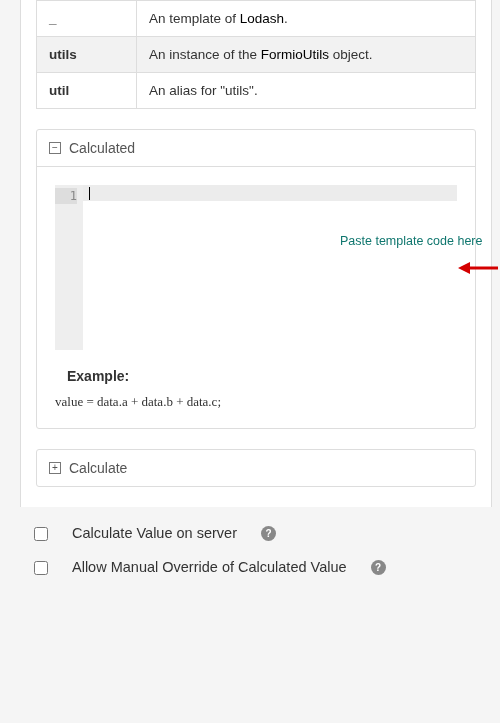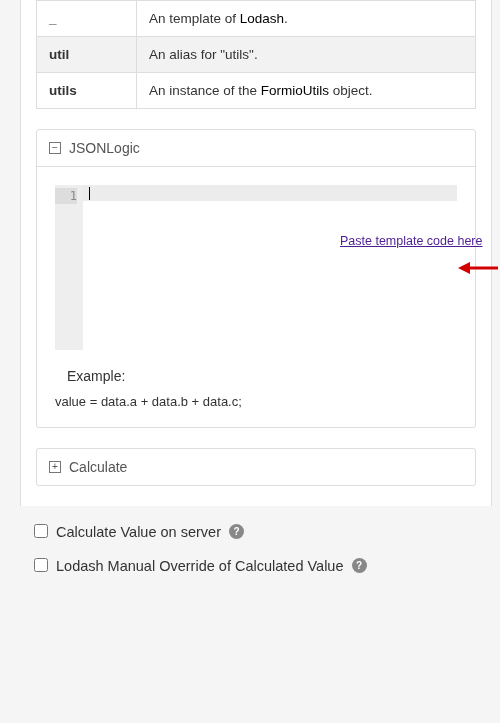--- a/index.html
+++ b/index.html
@@ -83,31 +83,31 @@
     }
     .cursor {
       display: inline-block;
       width: 1px;
       height: 13px;
       background: #000;
       vertical-align: middle;
       margin-left: 2px;
     }
     .hint { margin-top: 22px; font-size: 14px; color: #333; }
-    .example-label { font-weight: 400; margin-top: 18px; padding-left: 12px; }
+    .example-label { font-weight: 700; margin-top: 18px; padding-left: 12px; }
     .example-code {
-      font-family: Liberation Sans, sans-serif;
+      font-family: Liberation Serif, serif;
       font-size: 13px;
       margin-top: 10px;
       color: #333;
     }
     .checkbox-row {
       display: flex;
-      align-items: flex-start;
-      gap: 8px;
+      align-items: flex-end;
+      gap: 24px;
       margin: 18px 0 0 34px;
       font-size: 14.5px;
       color: #333;
     }
     .checkbox-row input { width: 14px; height: 14px; }
     .qmark {
       display: inline-flex;
       width: 15px; height: 15px;
       border-radius: 50%;
       background: #888;
@@ -123,60 +123,59 @@
       border: 1px solid #777;
       align-items: center;
       justify-content: center;
       font-size: 10px;
       line-height: 1;
       color: #555;
     }
     .annotation {
       position: absolute;
       font-size: 12.5px;
-      color: #4c1d95;
+      color: #0f766e;
       white-space: nowrap;
-      text-decoration: underline;
     }
     .arrow {
       position: absolute;
     }
   </style>
 </head>
 <body>
 
 <div class="outer">
 
   <table class="vars">
     <tbody>
         <tr>
       <td>_</td>
       <td>
         <span>An template of </span><a class="link" href="#">Lodash</a><span>.</span>
       </td>
     </tr>
     <tr>
+      <td>utils</td>
+      <td>
+        <span>An instance of the </span><a class="link" href="#">FormioUtils</a><span> object.</span>
+      </td>
+    </tr>
+    <tr>
       <td>util</td>
       <td>
         <span>An alias for "utils".</span>
       </td>
     </tr>
-    <tr>
-      <td>utils</td>
-      <td>
-        <span>An instance of the </span><a class="link" href="#">FormioUtils</a><span> object.</span>
-      </td>
-    </tr>
   </tbody>
     </table>
 
   <div class="panel">
     <div class="panel-head">
       <span class="icon-toggle">−</span>
-      <span>JSONLogic</span>
+      <span>Calculated</span>
     </div>
     <div class="panel-body">
       <div class="editor">
         <div class="gutter">
           <span class="gutter-line">1</span>
         </div>
         <div class="code">
           <div class="code-firstline">
             <span class="cursor"></span>
           </div>
@@ -197,21 +196,21 @@
 </div>
 
 <div class="checkbox-row">
   <input type="checkbox" style="">
   <span>Calculate Value on server</span>
   <span class="qmark">?</span>
 </div>
 
 <div class="checkbox-row">
   <input type="checkbox" style="">
-  <span>Lodash Manual Override of Calculated Value</span>
+  <span>Allow Manual Override of Calculated Value</span>
   <span class="qmark">?</span>
 </div>
 
 <div class="annotation" style="top:234px; left:340px;">Paste template code here</div>
 
 <svg class="arrow" style="top:258px; left:458px;" width="40" height="20">
   <line x1="40" y1="10" x2="8" y2="10" stroke="#d40000" stroke-width="3"></line>
   <polygon points="0,10 12,4 12,16" fill="#d40000"></polygon>
 </svg>
 

